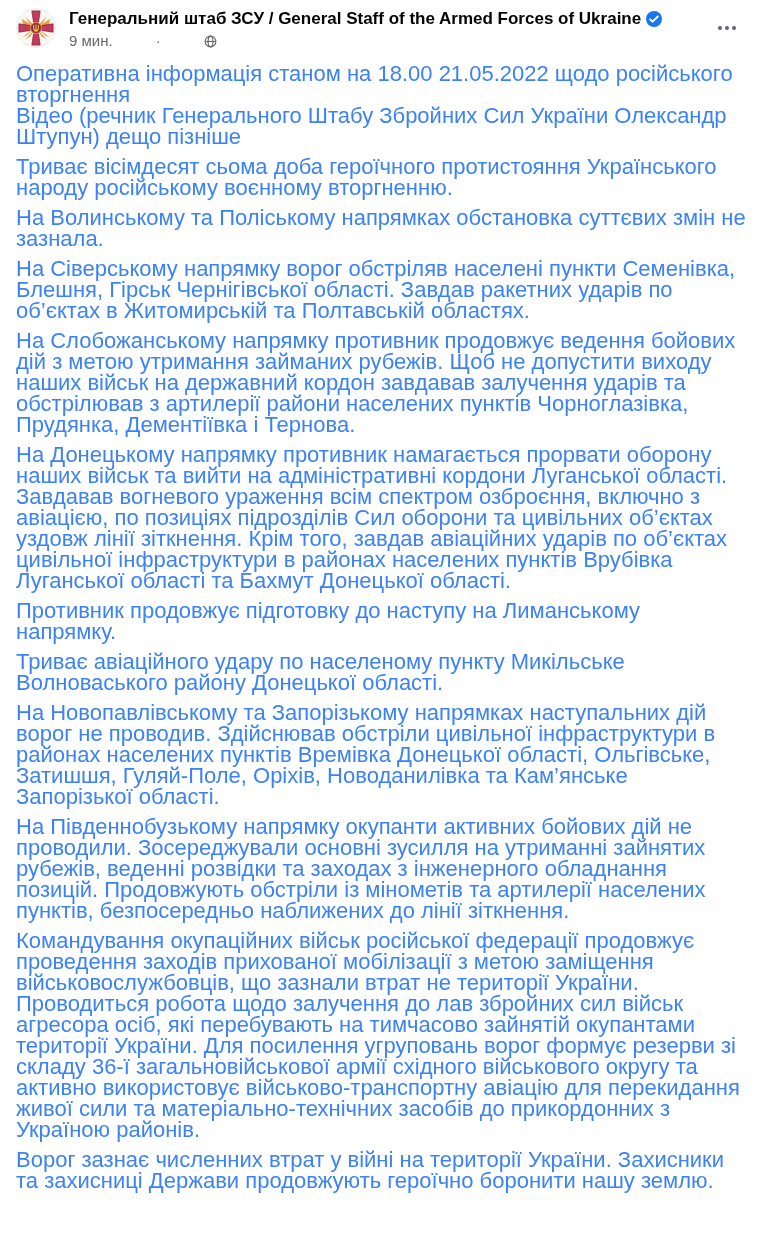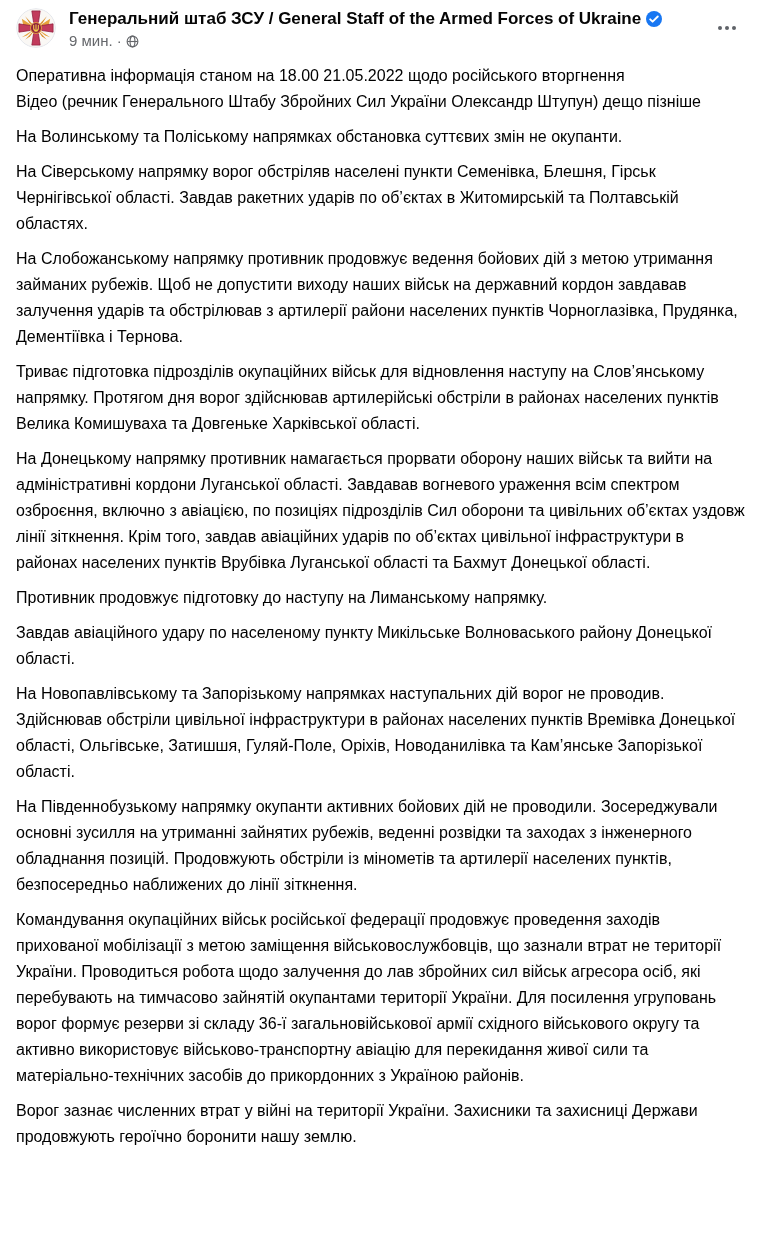--- a/index.html
+++ b/index.html
@@ -36,20 +36,21 @@
     cursor: pointer;
     white-space: nowrap;
   }
   .verified { display: inline-flex; margin-top: 1px; }
   .meta-row {
     display: flex; align-items: center;
     margin-top: 3px;
     font-size: 15px;
     color: #65676b;
     line-height: 18px;
+    gap: 39px;
   }
   .meta-sep { margin: 0 4px; }
   .globe-icon { display: inline-flex; margin-top: 1px; }
   .more-btn {
     margin-left: auto;
     display: flex; gap: 3px;
     padding: 14px 8px;
     margin-top: 4px;
     border-radius: 50%;
     cursor: pointer;
@@ -57,24 +58,24 @@
   }
   .more-btn i {
     width: 4px; height: 4px; border-radius: 50%;
     background: #5f6368; display: block;
   }
 
   
   .post-body { padding: 13px 14px 16px 16px; }
   .post-paragraph {
     margin: 0 0 9px 0;
-    font-size: 16px;
-    line-height: 26px;
+    font-size: 22px;
+    line-height: 21px;
     white-space: pre-wrap;
-    color: #000000;
+    color: #3b82f6;
   }
   .post-paragraph:last-child { margin-bottom: 0; }
 </style>
 </head>
 <body>
 
 <div class="post">
 
   <div class="post-header">
 
@@ -139,26 +140,26 @@
     <div class="more-btn" title="">
       <i></i>
       <i></i>
       <i></i>
     </div>
   </div>
 
   <div class="post-body" id="post-body">
       <p class="post-paragraph">Оперативна інформація станом на 18.00 21.05.2022 щодо російського вторгнення
 Відео (речник Генерального Штабу Збройних Сил України Олександр Штупун) дещо пізніше</p>
-      <p class="post-paragraph">На Волинському та Поліському напрямках обстановка суттєвих змін не окупанти.</p>
+      <p class="post-paragraph">Триває вісімдесят сьома доба героїчного протистояння Українського народу російському воєнному вторгненню.</p>
+      <p class="post-paragraph">На Волинському та Поліському напрямках обстановка суттєвих змін не зазнала.</p>
       <p class="post-paragraph">На Сіверському напрямку ворог обстріляв населені пункти Семенівка, Блешня, Гірськ Чернігівської області. Завдав ракетних ударів по об’єктах в Житомирській та Полтавській областях.</p>
       <p class="post-paragraph">На Слобожанському напрямку противник продовжує ведення бойових дій з метою утримання займаних рубежів. Щоб не допустити виходу наших військ на державний кордон завдавав залучення ударів та обстрілював з артилерії райони населених пунктів Чорноглазівка, Прудянка, Дементіївка і Тернова.</p>
-      <p class="post-paragraph">Триває підготовка підрозділів окупаційних військ для відновлення наступу на Слов’янському напрямку. Протягом дня ворог здійснював артилерійські обстріли в районах населених пунктів Велика Комишуваха та Довгеньке Харківської області.</p>
       <p class="post-paragraph">На Донецькому напрямку противник намагається прорвати оборону наших військ та вийти на адміністративні кордони Луганської області. Завдавав вогневого ураження всім спектром озброєння, включно з авіацією, по позиціях підрозділів Сил оборони та цивільних об’єктах уздовж лінії зіткнення. Крім того, завдав авіаційних ударів по об’єктах цивільної інфраструктури в районах населених пунктів Врубівка Луганської області та Бахмут Донецької області.</p>
       <p class="post-paragraph">Противник продовжує підготовку до наступу на Лиманському напрямку.</p>
-      <p class="post-paragraph">Завдав авіаційного удару по населеному пункту Микільське Волноваського району Донецької області.</p>
+      <p class="post-paragraph">Триває авіаційного удару по населеному пункту Микільське Волноваського району Донецької області.</p>
       <p class="post-paragraph">На Новопавлівському та Запорізькому напрямках наступальних дій ворог не проводив. Здійснював обстріли цивільної інфраструктури в районах населених пунктів Времівка Донецької області, Ольгівське, Затишшя, Гуляй-Поле, Оріхів, Новоданилівка та Кам’янське Запорізької області.</p>
       <p class="post-paragraph">На Південнобузькому напрямку окупанти активних бойових дій не проводили. Зосереджували основні зусилля на утриманні зайнятих рубежів, веденні розвідки та заходах з інженерного обладнання позицій. Продовжують обстріли із мінометів та артилерії населених пунктів, безпосередньо наближених до лінії зіткнення.</p>
       <p class="post-paragraph">Командування окупаційних військ російської федерації продовжує проведення заходів прихованої мобілізації з метою заміщення військовослужбовців, що зазнали втрат не території України. Проводиться робота щодо залучення до лав збройних сил військ агресора осіб, які перебувають на тимчасово зайнятій окупантами території України. Для посилення угруповань ворог формує резерви зі складу 36-ї загальновійськової армії східного військового округу та активно використовує військово-транспортну авіацію для перекидання живої сили та матеріально-технічних засобів до прикордонних з Україною районів.</p>
       <p class="post-paragraph">Ворог зазнає численних втрат у війні на території України. Захисники та захисниці Держави продовжують героїчно боронити нашу землю.</p>
     </div>
 
 </div>
 
 </body></html>

